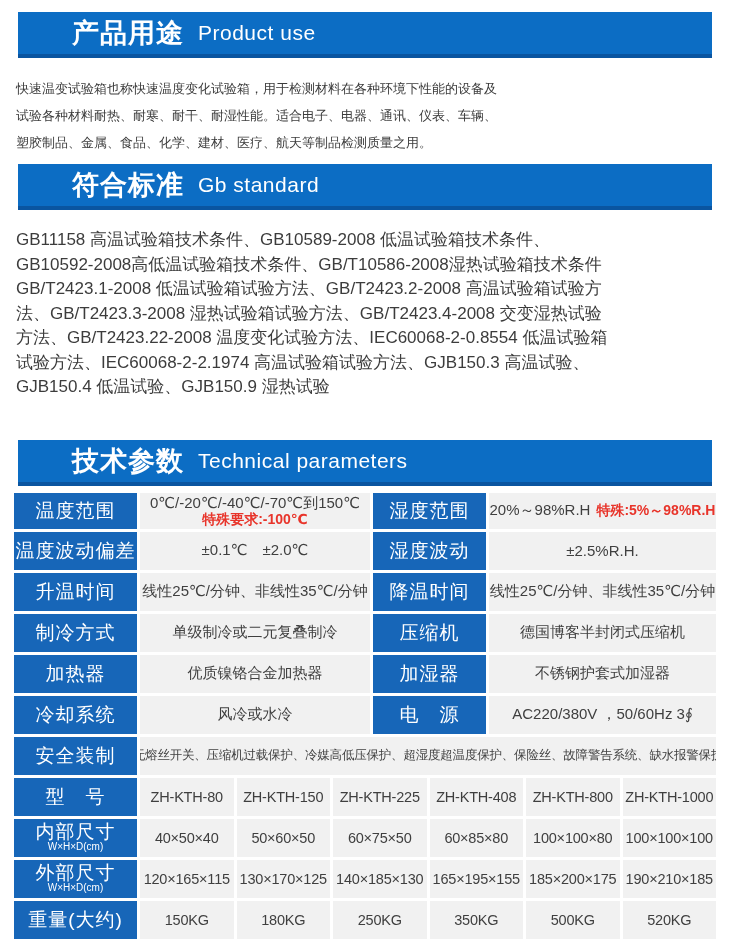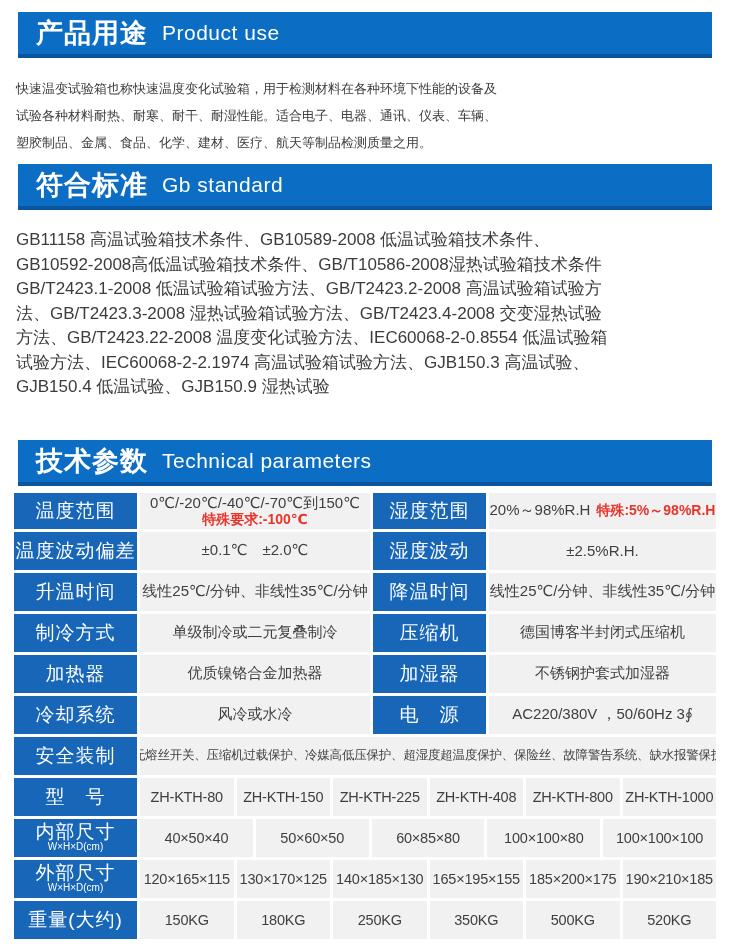--- a/index.html
+++ b/index.html
@@ -2,21 +2,21 @@
 <html><head>
 <meta charset="utf-8">
 <style>
   * { margin:0; padding:0; box-sizing:border-box; }
   html,body { width:730px; height:944px; background:#fff; overflow:hidden;
     font-family:"Liberation Sans","DejaVu Sans",sans-serif; }
 
   
   .banner { margin:0 18px; height:46px; background:var(--banner_bg,#0c6dc4);
     border-bottom:4px solid var(--banner_border,#0a55a0);
-    color:#fff; display:flex; align-items:center; padding-left:18px; }
+    color:#fff; display:flex; align-items:center; padding-left:54px; }
   .banner .zh { font-size:27px; font-weight:bold; letter-spacing:1px; }
   .banner .en { font-size:21px; margin-left:14px; letter-spacing:.5px; }
 
   .para { margin:0 16px; color:#3c3c3c; }
   .para.p1 { font-size:13px; line-height:27px; margin-top:17px; }
   .para.p2 { font-size:17px; line-height:24.5px; margin-top:18px; }
 
   
   .spec-table { margin:7px 14px 0 14px; }
   .trow { display:flex; gap:3px; margin-bottom:3px; height:38px; }
@@ -142,20 +142,21 @@
     <div class="val mcell">ZH-KTH-1000</div>
   </div>
 
   <div class="trow">
     <div class="lbl">
       <span>内部尺寸</span>
       <span class="sub">W×H×D(cm)</span>
     </div>
     <div class="val mcell">40×50×40</div>
     <div class="val mcell">50×60×50</div>
+    <div class="val mcell">60×75×50</div>
     <div class="val mcell">60×85×80</div>
     <div class="val mcell">100×100×80</div>
     <div class="val mcell">100×100×100</div>
   </div>
 
   <div class="trow">
     <div class="lbl">
       <span>外部尺寸</span>
       <span class="sub">W×H×D(cm)</span>
     </div>

